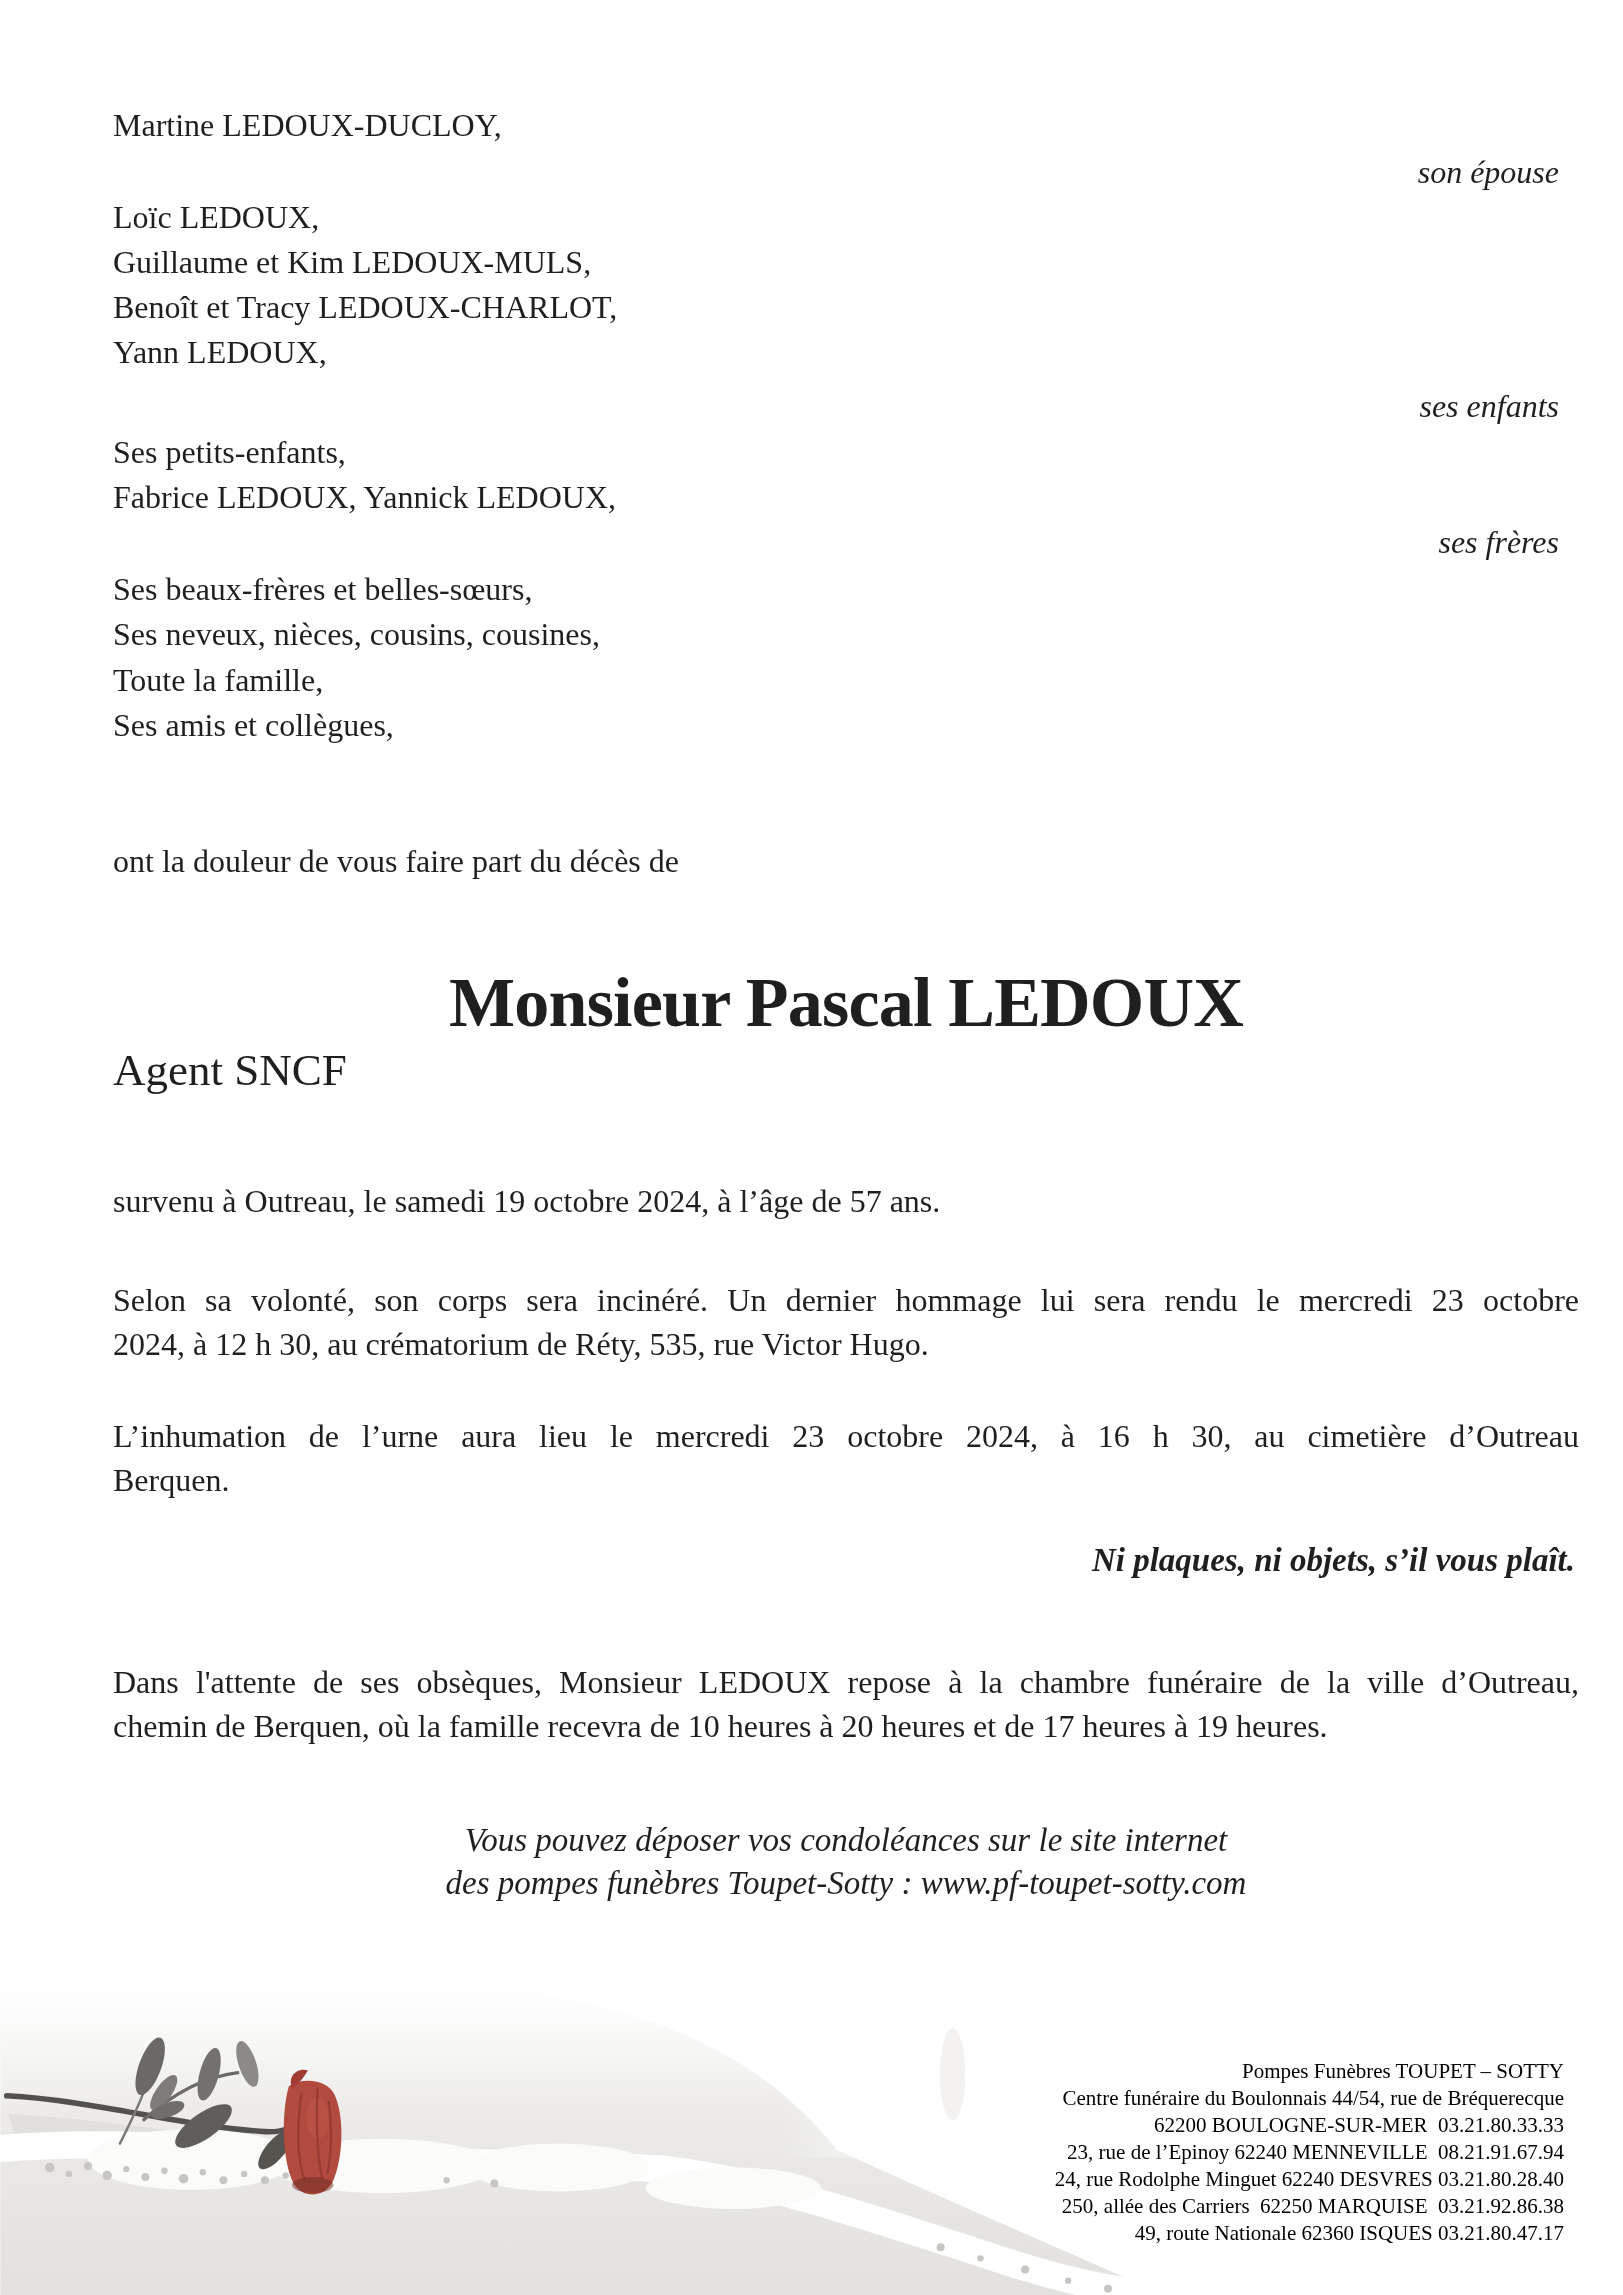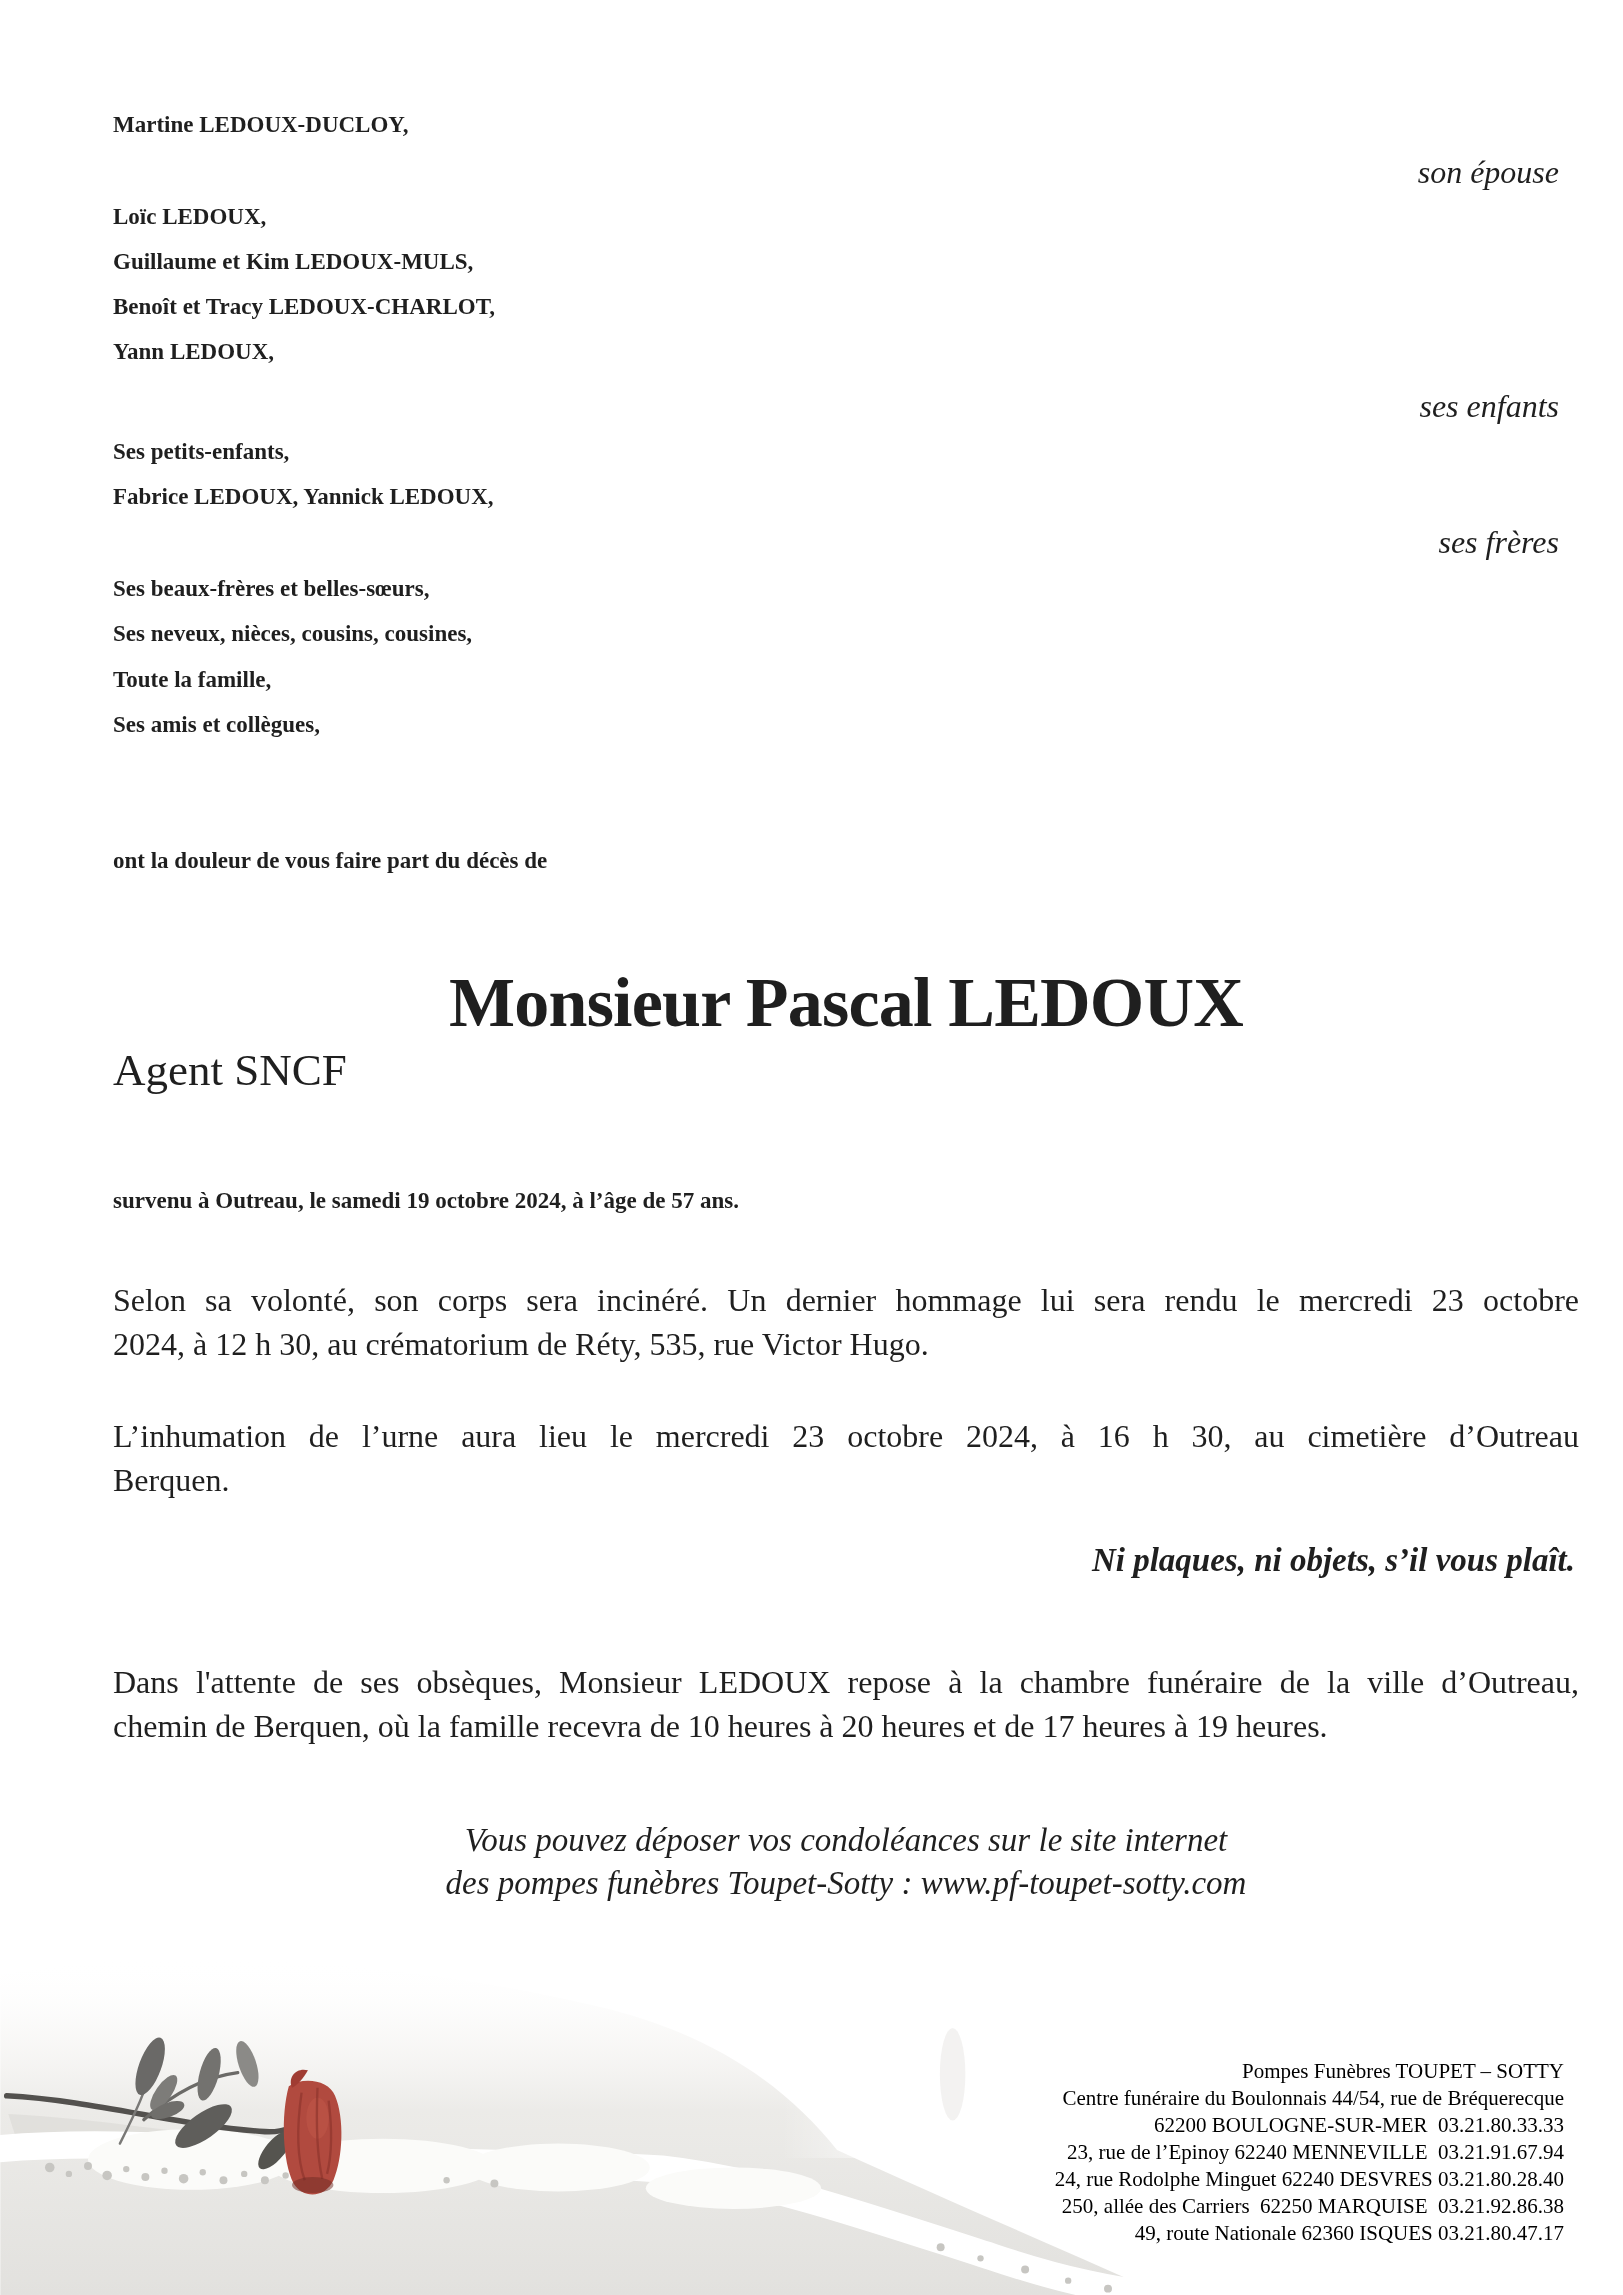--- a/index.html
+++ b/index.html
@@ -8,24 +8,23 @@
     position:relative;
     width:1624px;height:2295px;
     background:#ffffff;
     font-family:"Liberation Serif","DejaVu Serif",serif;
     color:#1f1f1f;
     overflow:hidden;
   }
   .line{
     position:absolute;
     left:113px;
-    font-size:23px;
+    font-size:32px;
     line-height:38px;
     white-space:nowrap;
-    font-weight:bold;
   }
   .para{
     position:absolute;
     left:113px;right:45px;
     font-size:32px;
     line-height:38px;
   }
   .just{text-align:justify;text-align-last:justify;}
   .rel{
     position:absolute;
@@ -126,21 +125,21 @@
   <div class="para just" style="top:1663px">Dans l'attente de ses obsèques, Monsieur LEDOUX repose à la chambre funéraire de la ville d’Outreau,</div>
   <div class="para" style="top:1707px">chemin de Berquen, où la famille recevra de 10 heures à 20 heures et de 17 heures à 19 heures.</div>
 
   <div class="cond" style="top:1822px">Vous pouvez déposer vos condoléances sur le site internet</div>
   <div class="cond" style="top:1865px">des pompes funèbres Toupet-Sotty : www.pf-toupet-sotty.com</div>
 
   <div class="fh">
     <div class="fh-line">Pompes Funèbres TOUPET – SOTTY</div>
     <div class="fh-line">Centre funéraire du Boulonnais 44/54, rue de Bréquerecque</div>
     <div class="fh-line">62200 BOULOGNE-SUR-MER  03.21.80.33.33</div>
-    <div class="fh-line">23, rue de l’Epinoy 62240 MENNEVILLE  03.21.91.67.94</div>
+    <div class="fh-line">23, rue de l’Epinoy 62240 MENNEVILLE  08.21.91.67.94</div>
     <div class="fh-line">24, rue Rodolphe Minguet 62240 DESVRES 03.21.80.28.40</div>
     <div class="fh-line">250, allée des Carriers  62250 MARQUISE  03.21.92.86.38</div>
     <div class="fh-line">49, route Nationale 62360 ISQUES 03.21.80.47.17</div>
   </div>
 
   <svg class="photo" viewBox="0 0 1500 512" aria-hidden="true">
     <defs>
       <linearGradient id="gSand" x1="0" y1="0" x2="0" y2="1">
         <stop offset="0" stop-color="#ffffff" stop-opacity="0"></stop>
         <stop offset="0.22" stop-color="#f5f4f2" stop-opacity="0.55"></stop>

